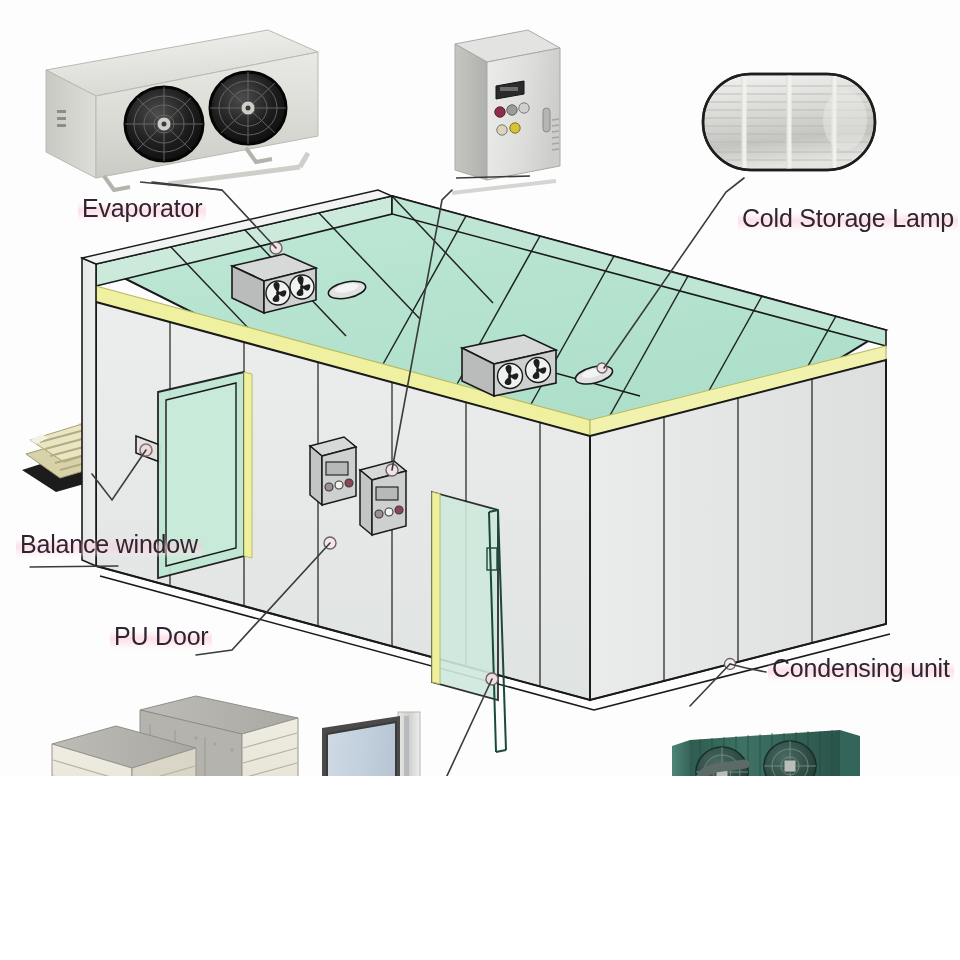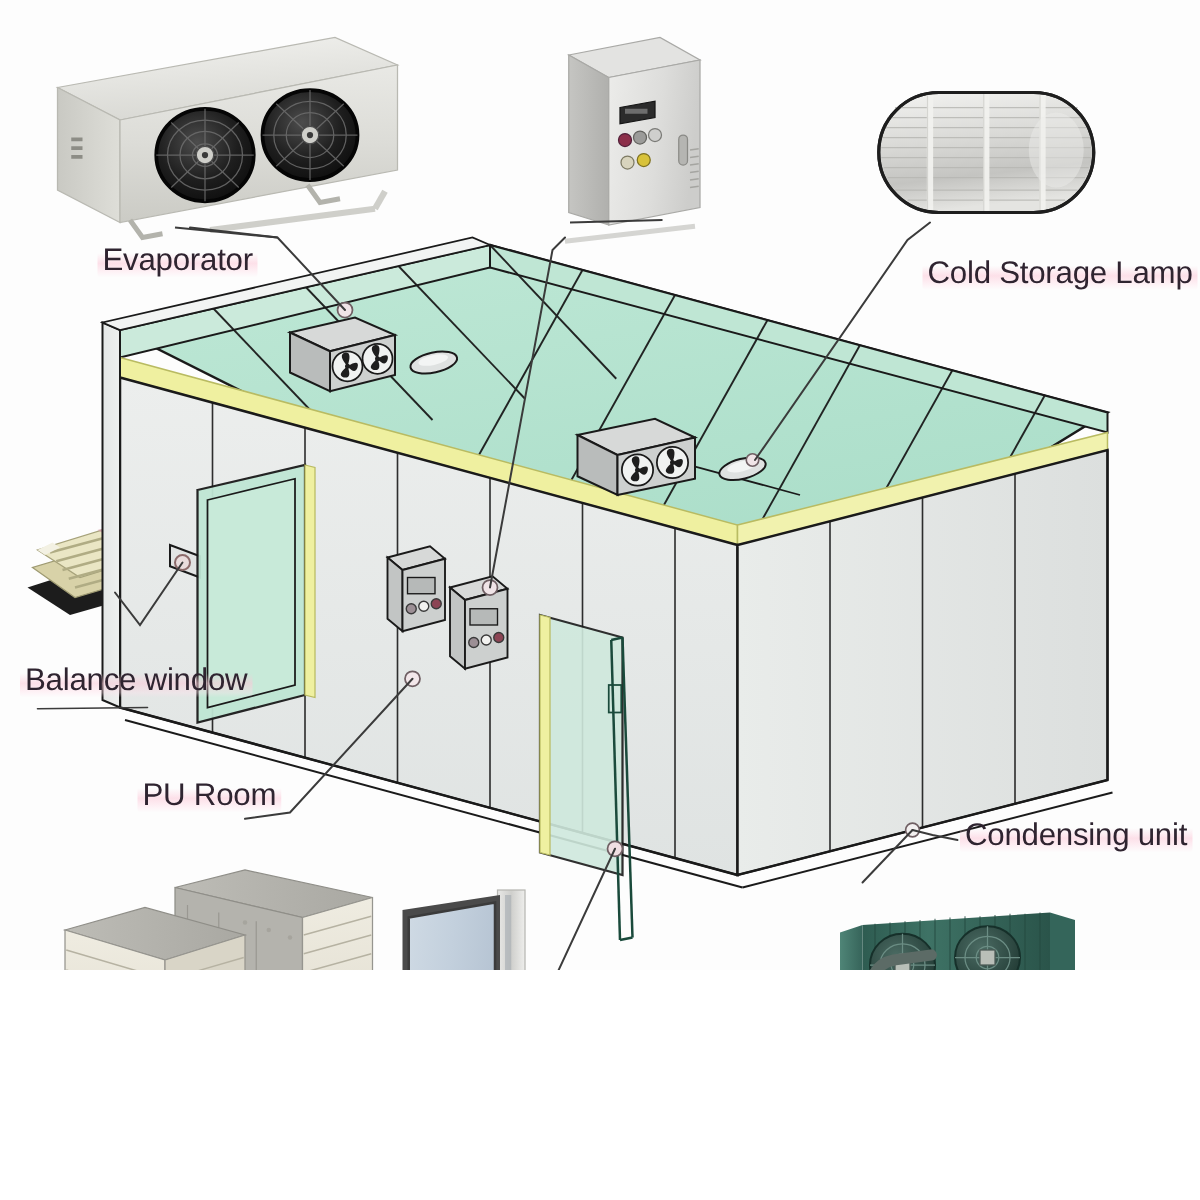--- a/index.html
+++ b/index.html
@@ -577,16 +577,16 @@
 
     <g stroke="#3b3b3b" stroke-width="1.6" fill="none">
       <path d="M140,182 L222,190"></path>
       <path d="M456,178 L530,176"></path>
     </g>
   </svg>
 
   <div class="label pinkglow" style="left:78px;  top:195px;">Evaporator</div>
   <div class="label pinkglow" style="left:16px;  top:531px;">Balance window</div>
   <div class="label pinkglow" style="left:738px; top:205px;">Cold Storage Lamp</div>
-  <div class="label pinkglow" style="left:110px; top:623px;">PU Room</div>
+  <div class="label pinkglow" style="left:110px; top:623px;">PU Door</div>
   <div class="label pinkglow" style="left:768px; top:655px;">Condensing unit</div>
 
 </div>
 
 </body></html>

